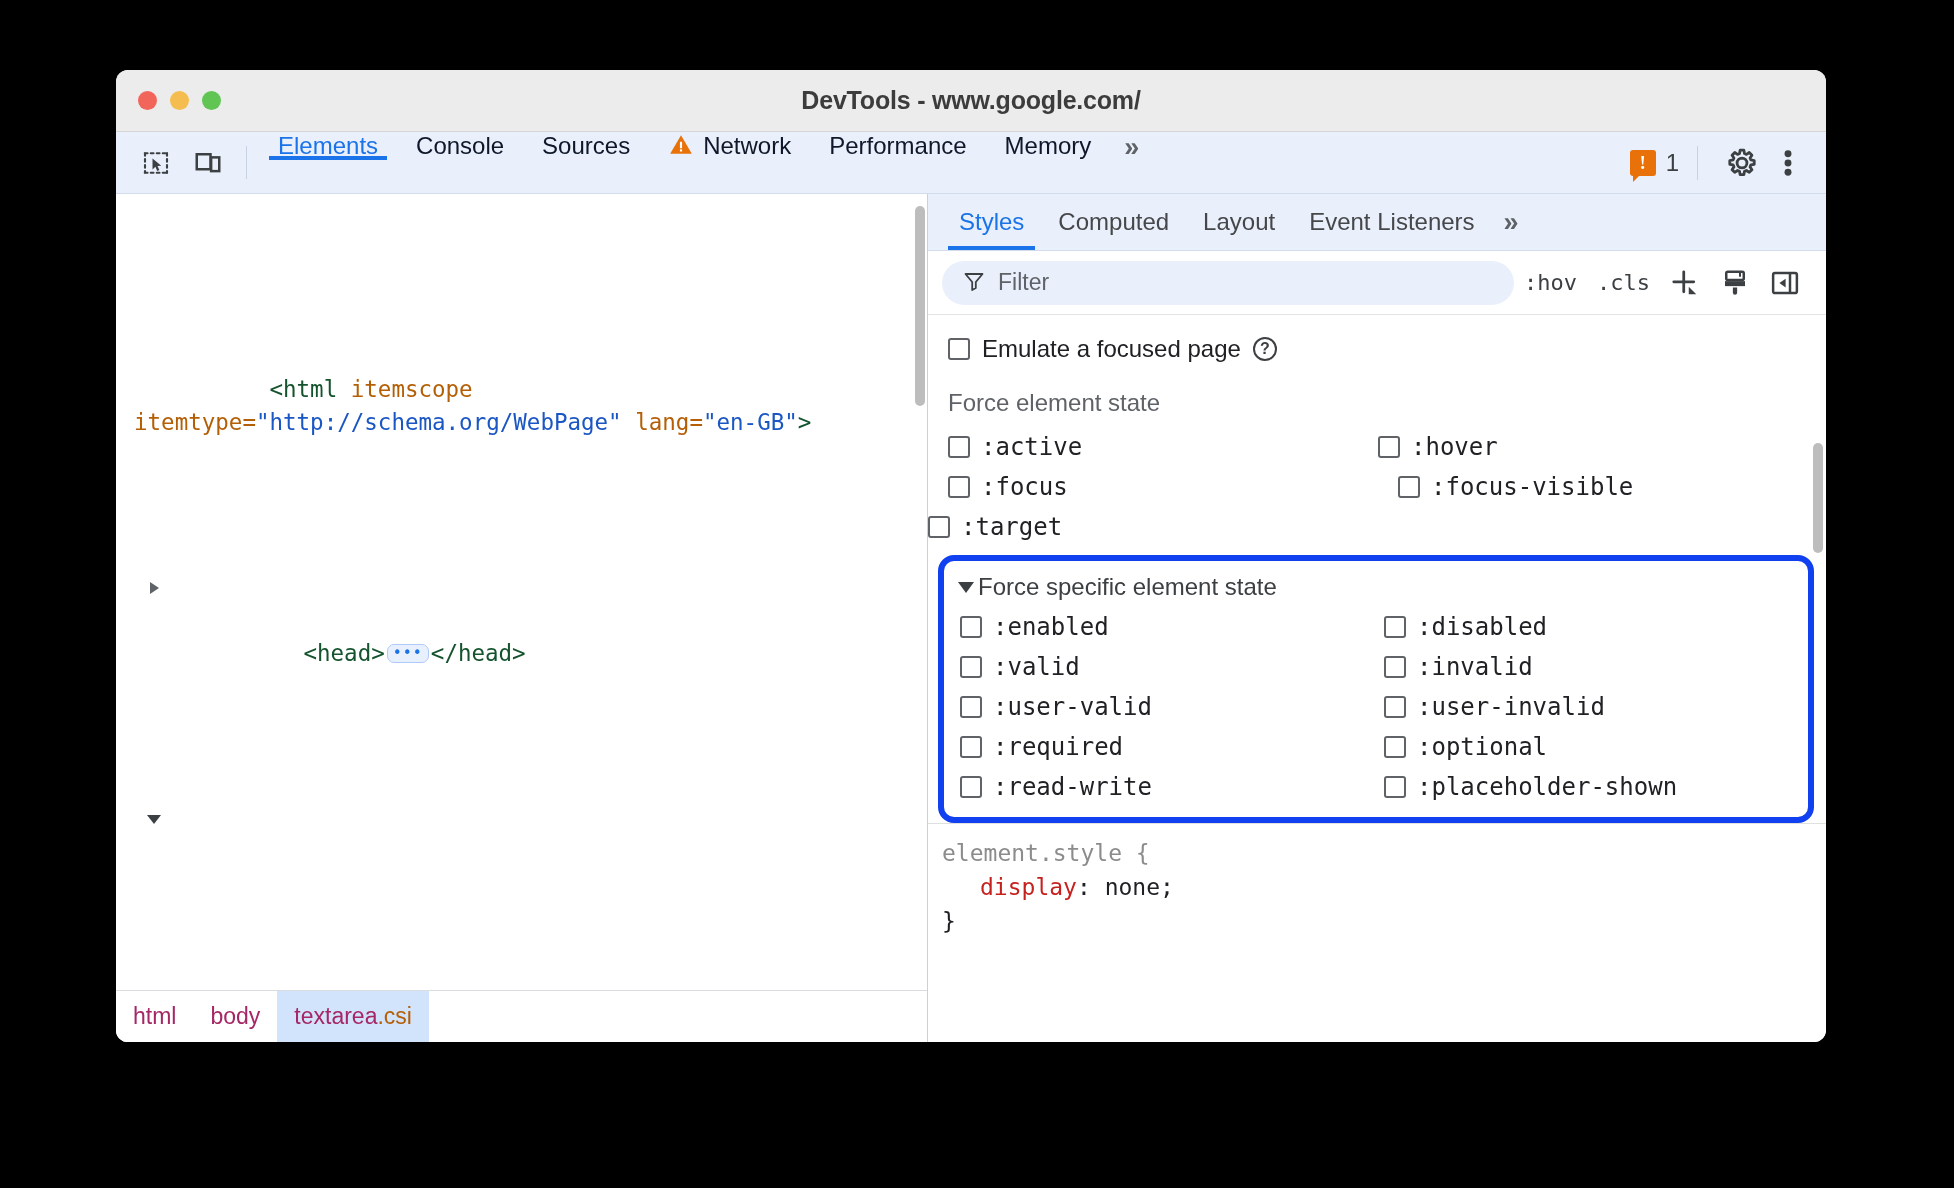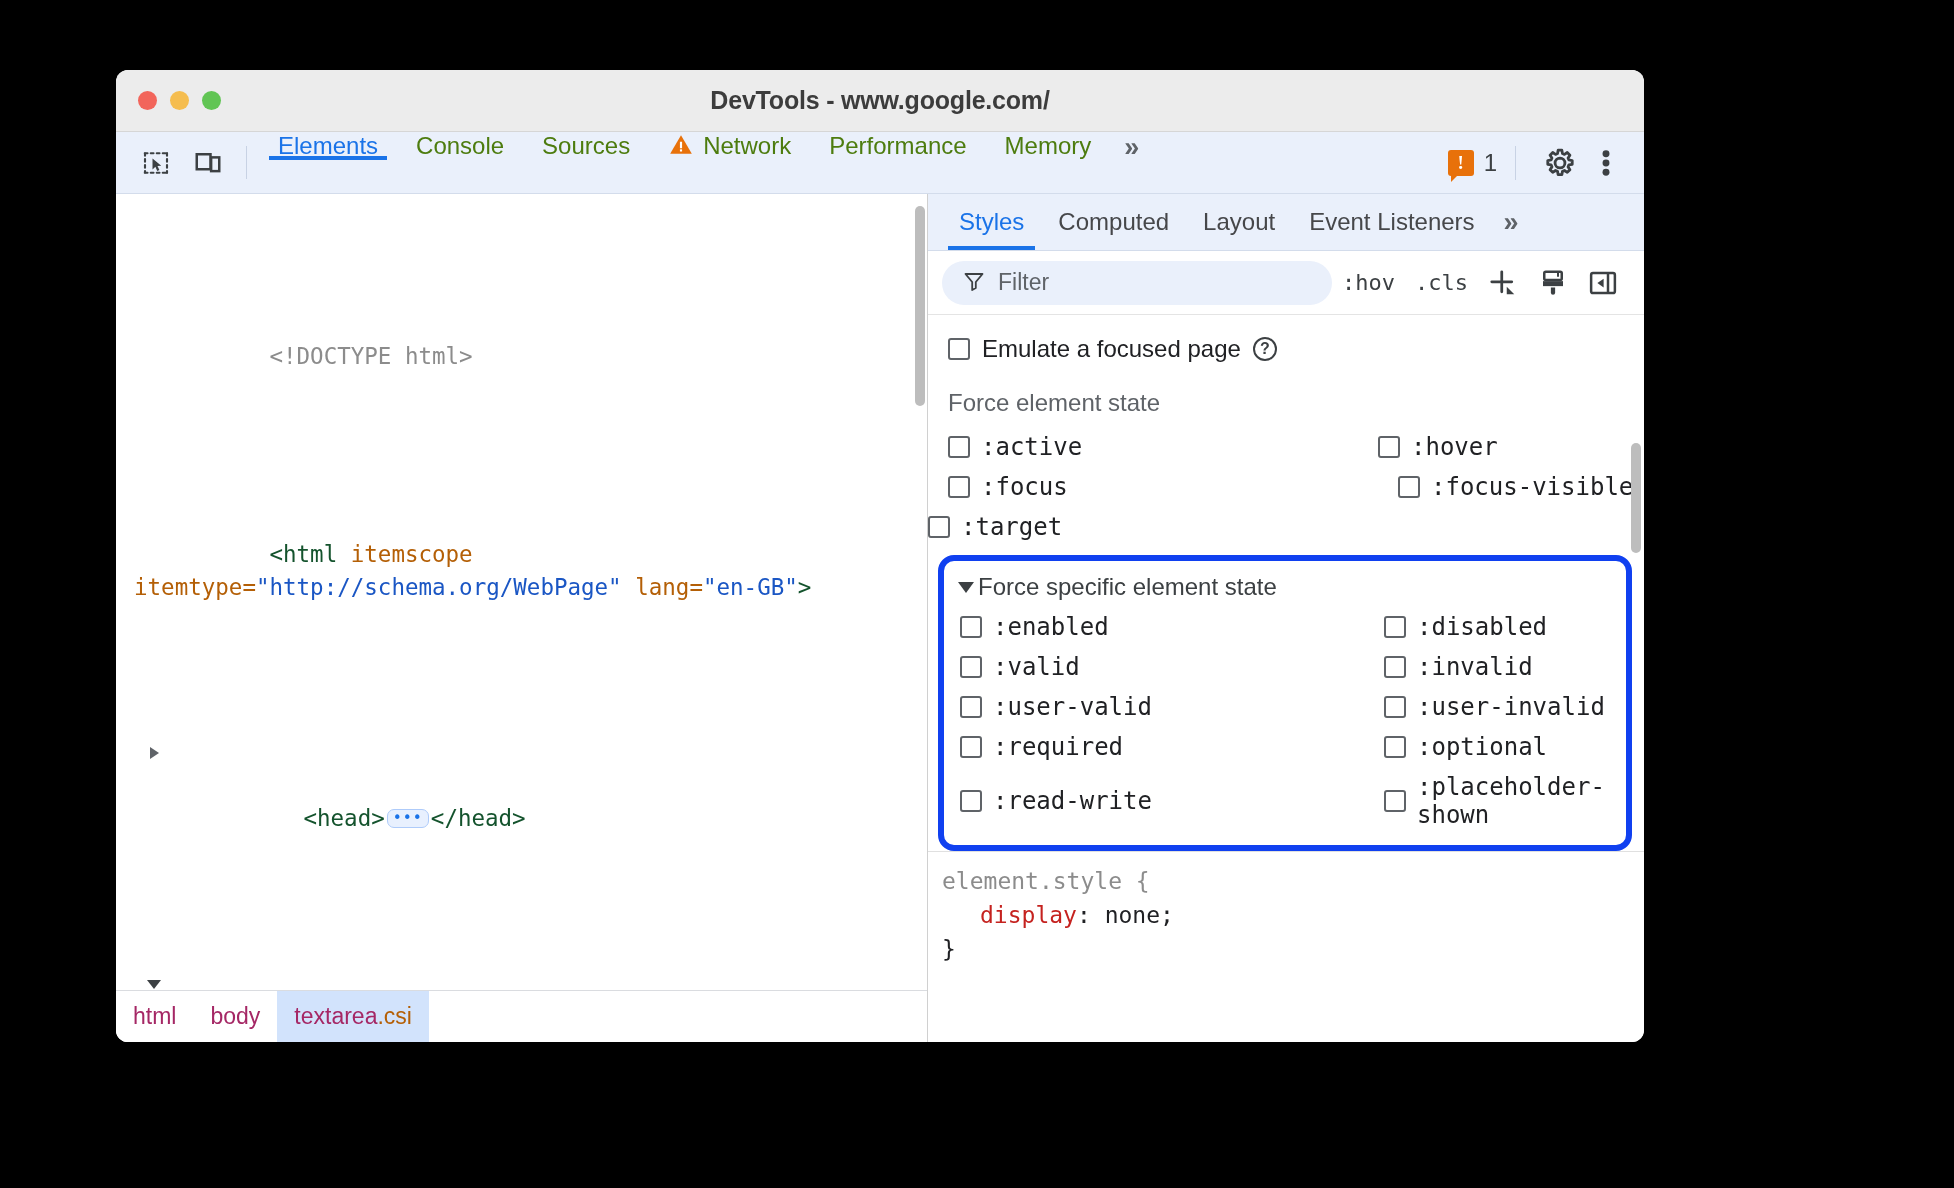--- a/index.html
+++ b/index.html
@@ -7,21 +7,21 @@
     width: 1954px; height: 1188px;
     background: #000;
     font-family: "Liberation Sans", sans-serif;
     overflow: hidden;
   }
 
   
   #window {
     position: absolute;
     left: 116px; top: 70px;
-    width: 1528px; height: 972px;
+    width: 1710px; height: 972px;
     background: #ffffff;
     border-radius: 12px;
     overflow: hidden;
     box-shadow: 0 6px 30px rgba(0,0,0,.45);
   }
 
   
   #titlebar {
     height: 62px;
     background: #ececec;
@@ -51,21 +51,21 @@
   .tb-icon-btn {
     width: 52px; display: flex; align-items: center; justify-content: center;
     cursor: pointer;
   }
   .tb-icon-btn:first-child { margin-left: 14px; }
   .vdiv { width: 1px; background: #c8d2e4; margin: 14px 12px; }
   #tabs { display: flex; align-items: flex-start; }
   .tab {
     display: flex; align-items: center; gap: 9px;
     padding: 0 19px;
-    font-size: 24px; color: #4d7c0f;
+    font-size: 24px; color: #0f172a;
     cursor: pointer; position: relative;
     white-space: nowrap;
   }
   .tab.active { color: #1a73e8; }
   .tab.active::after {
     content: ""; position: absolute; left: 10px; right: 10px; bottom: 0;
     height: 4px; background: #1a73e8;
   }
   .tab.chev { font-size: 27px; color: #5f6368; padding: 0 14px; font-weight: 600;}
   #tabbar-right {
@@ -312,23 +312,20 @@
         </svg>
       </div>
     </div>
   </div>
 
   <div id="main">
 
     <div id="dom-pane">
       <div id="dom-tree">
 
-        <div class="node">
-          <span class="doctype">&lt;!DOCTYPE html&gt;</span>
-        </div>
 
         <div class="node">
           <span class="tag">&lt;html </span><span class="attr">itemscope itemtype</span><span class="attr">=</span><span class="val">"http://schema.org/WebPage"</span><span class="attr"> lang</span><span class="attr">=</span><span class="val">"en-GB"</span><span class="tag">&gt;</span>
         </div>
 
         <div class="node indent1">
           <span class="tri"></span>
           <span class="tag">&lt;head&gt;</span><span class="ellip">•••</span><span class="tag">&lt;/head&gt;</span>
         </div>
 

